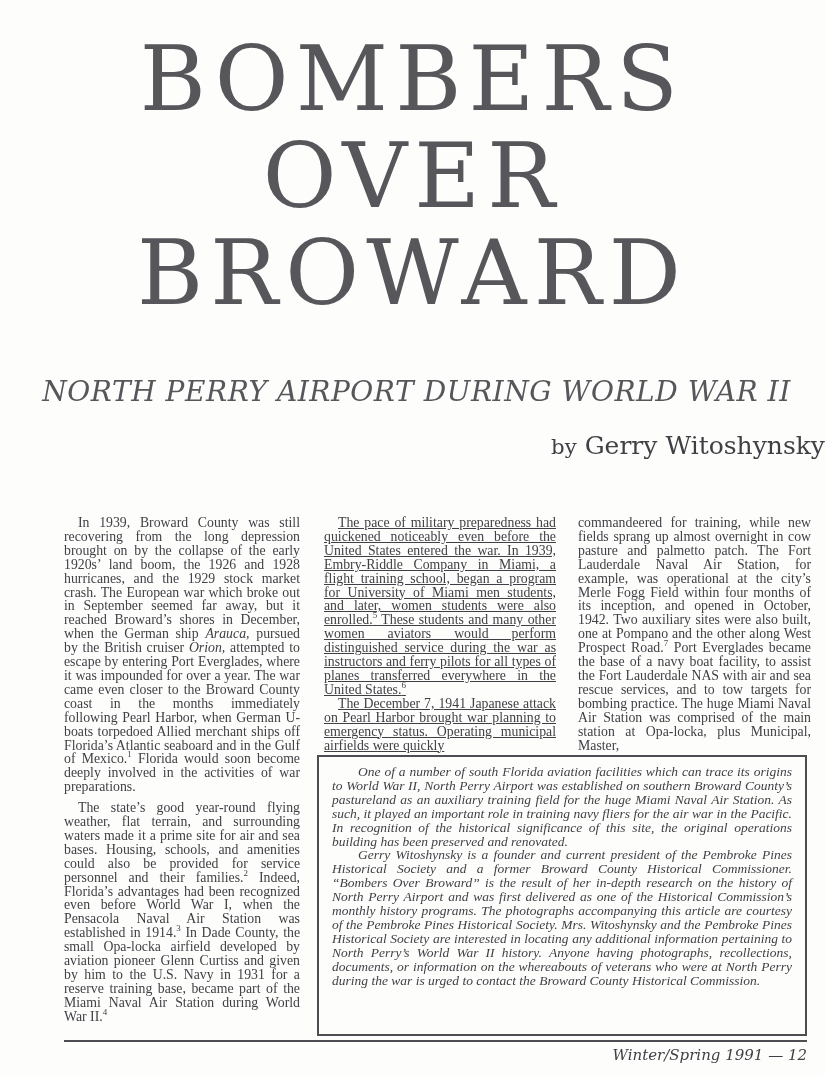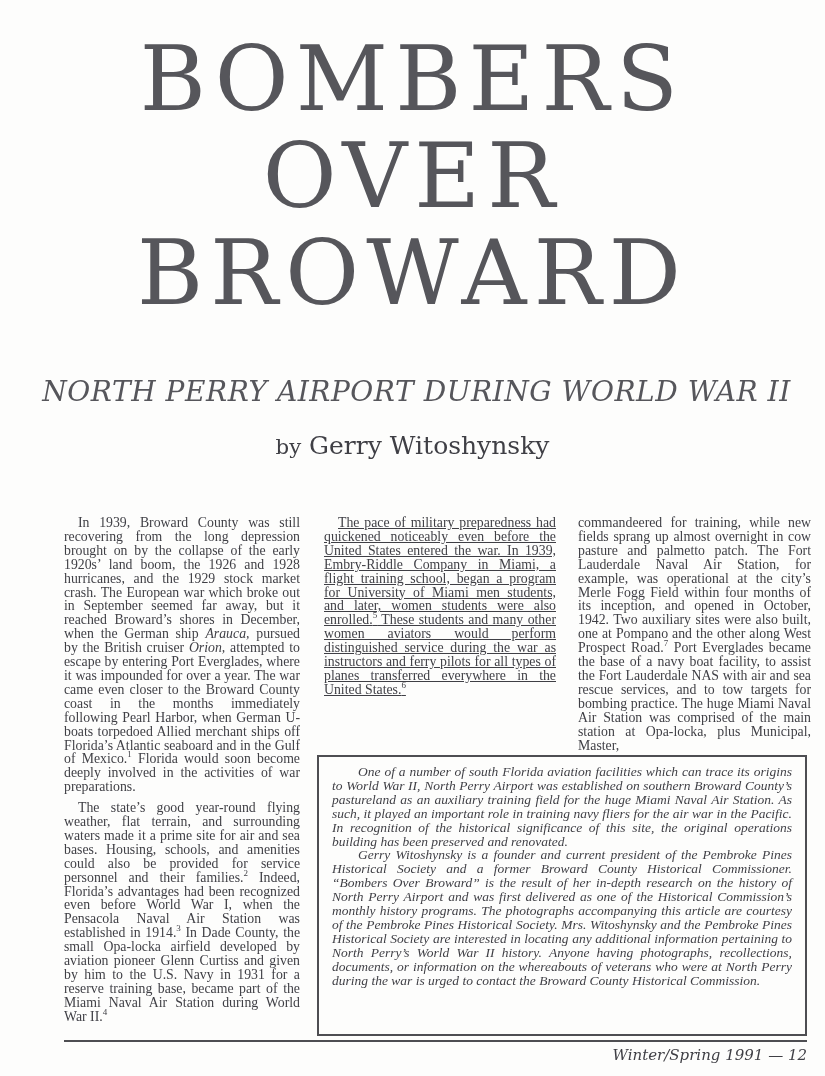--- a/index.html
+++ b/index.html
@@ -32,21 +32,21 @@
     position:absolute;left:0;top:368px;width:100%;
     text-align:center;
     font-family:"DejaVu Serif", serif;
     font-style:italic;font-weight:normal;
     font-size:28px;line-height:40px;letter-spacing:0.02em;
     color:var(--title-ink);
     margin:4px;
   }
   .byline{
     position:absolute;left:0;top:428px;width:100%;
-    text-align:center;
+    text-align:right;
     font-family:"DejaVu Serif", serif;
     font-size:25px;line-height:36px;
     color:var(--ink);
   }
   .byline .prefix{font-size:0.85em;}
   
   .col{
     position:absolute;top:496px;
     font-size:13.8px;line-height:13.9px;
     text-align:justify;
@@ -106,20 +106,21 @@
     </div>
   </header>
 
   <main>
     <div class="col" id="col-1">
         <p class="indent"><span>In 1939, Broward County was still recovering from the long depression brought on by the collapse of the early 1920s’ land boom, the 1926 and 1928 hurricanes, and the 1929 stock market crash. The European war which broke out in September seemed far away, but it reached Broward’s shores in December, when the German ship </span><span class="it">Arauca,</span><span> pursued by the British cruiser </span><span class="it">Orion,</span><span> attempted to escape by entering Port Everglades, where it was impounded for over a year. The war came even closer to the Broward County coast in the months immediately following Pearl Harbor, when German U-boats torpedoed Allied merchant ships off Florida’s Atlantic seaboard and in the Gulf of Mexico.</span><sup>1</sup><span> Florida would soon become deeply involved in the activities of war preparations.</span></p>
         <p class="indent gap"><span>The state’s good year-round flying weather, flat terrain, and surrounding waters made it a prime site for air and sea bases. Housing, schools, and amenities could also be provided for service personnel and their families.</span><sup>2</sup><span> Indeed, Florida’s advantages had been recognized even before World War I, when the Pensacola Naval Air Station was established in 1914.</span><sup>3</sup><span> In Dade County, the small Opa-locka airfield developed by aviation pioneer Glenn Curtiss and given by him to the U.S. Navy in 1931 for a reserve training base, became part of the Miami Naval Air Station during World War II.</span><sup>4</sup></p>
       </div>
     <div class="col" id="col-2">
         <p class="indent"><span>The pace of military preparedness had quickened noticeably even before the United States entered the war. In 1939, Embry-Riddle Company in Miami, a flight training school, began a program for University of Miami men students, and later, women students were also enrolled.</span><sup>5</sup><span> These students and many other women aviators would perform distinguished service during the war as instructors and ferry pilots for all types of planes transferred everywhere in the United States.</span><sup>6</sup></p>
+        <p class="indent"><span>The December 7, 1941 Japanese attack on Pearl Harbor brought war planning to emergency status. Operating municipal airfields were quickly</span></p>
       </div>
     <div class="col" id="col-3">
         <p><span>commandeered for training, while new fields sprang up almost overnight in cow pasture and palmetto patch. The Fort Lauderdale Naval Air Station, for example, was operational at the city’s Merle Fogg Field within four months of its inception, and opened in October, 1942. Two auxiliary sites were also built, one at Pompano and the other along West Prospect Road.</span><sup>7</sup><span> Port Everglades became the base of a navy boat facility, to assist the Fort Lauderdale NAS with air and sea rescue services, and to tow targets for bombing practice. The huge Miami Naval Air Station was comprised of the main station at Opa-locka, plus Municipal, Master,</span></p>
       </div>
   </main>
 
   <aside class="note-box">
       <p>One of a number of south Florida aviation facilities which can trace its origins to World War II, North Perry Airport was established on southern Broward County’s pastureland as an auxiliary training field for the huge Miami Naval Air Station. As such, it played an important role in training navy fliers for the air war in the Pacific. In recognition of the historical significance of this site, the original operations building has been preserved and renovated.</p>
       <p>Gerry Witoshynsky is a founder and current president of the Pembroke Pines Historical Society and a former Broward County Historical Commissioner. “Bombers Over Broward” is the result of her in-depth research on the history of North Perry Airport and was first delivered as one of the Historical Commission’s monthly history programs. The photographs accompanying this article are courtesy of the Pembroke Pines Historical Society. Mrs. Witoshynsky and the Pembroke Pines Historical Society are interested in locating any additional information pertaining to North Perry’s World War II history. Anyone having photographs, recollections, documents, or information on the whereabouts of veterans who were at North Perry during the war is urged to contact the Broward County Historical Commission.</p>
     </aside>

